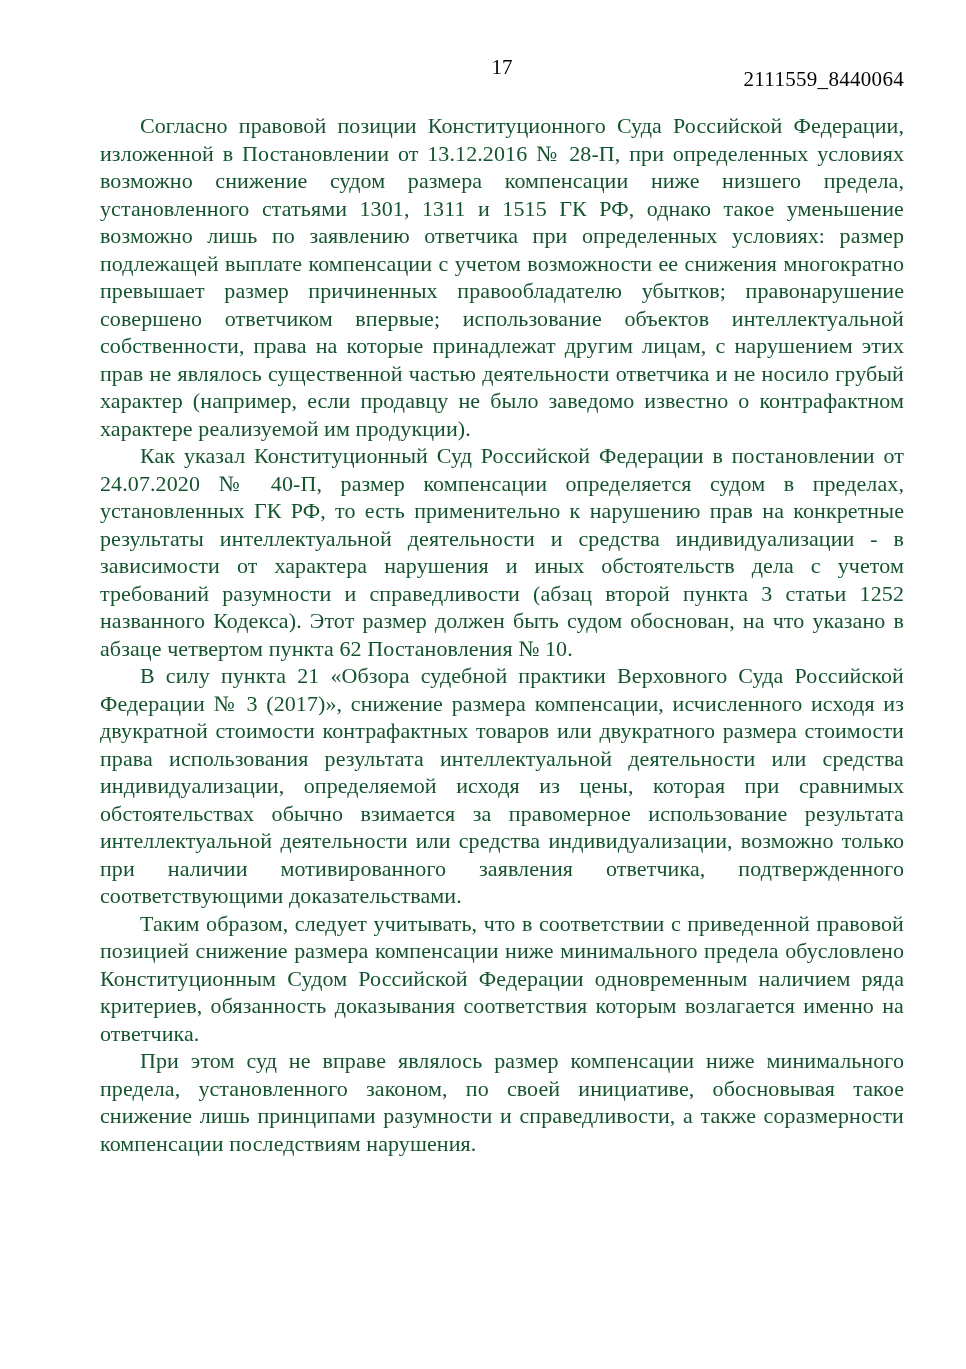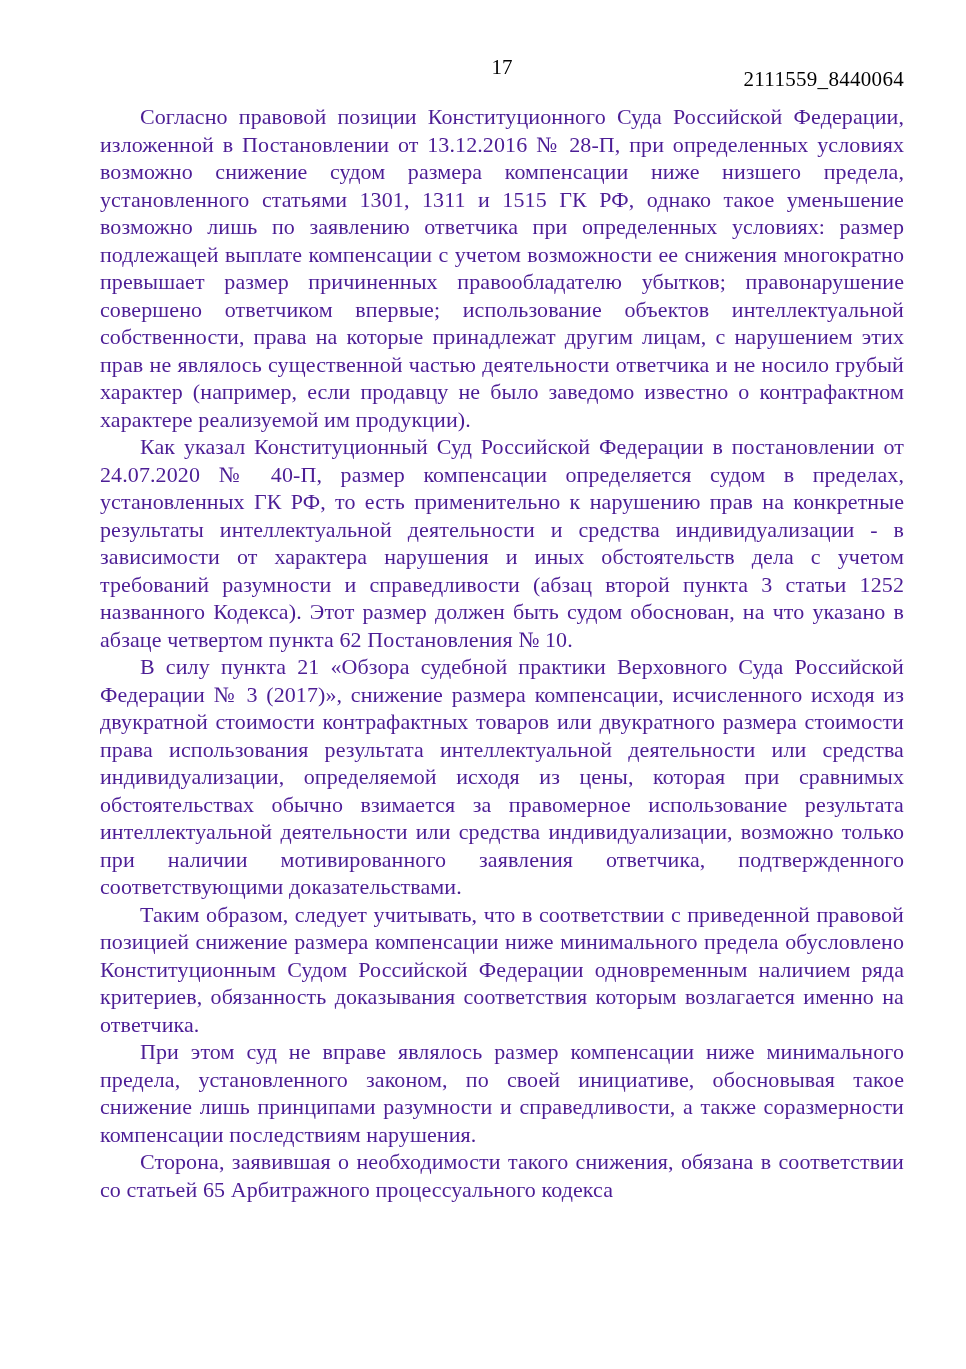--- a/index.html
+++ b/index.html
@@ -31,26 +31,26 @@
     right: 0;
     text-align: center;
   }
   .doc-id {
     position: absolute;
     right: 0;
     top: 12px;
     letter-spacing: 0.3px;
   }
   .content {
-    margin-top: 22px;
+    margin-top: 31px;
     font-size: 22px;
     line-height: 27.5px;
     letter-spacing: 0.1px;
     text-align: justify;
-    color: #4c1d95;
+    color: #14532d;
   }
   .content p {
     margin: 0;
     padding: 0;
     text-indent: 40px;
   }
 </style>
 </head>
 <body>
 
@@ -58,15 +58,14 @@
   <div class="page-header">
     <span class="page-num">17</span>
     <span class="doc-id">2111559_8440064</span>
   </div>
   <div class="content">
     <p>Согласно правовой позиции Конституционного Суда Российской Федерации, изложенной в Постановлении от 13.12.2016 № 28-П, при определенных условиях возможно снижение судом размера компенсации ниже низшего предела, установленного статьями 1301, 1311 и 1515 ГК РФ, однако такое уменьшение возможно лишь по заявлению ответчика при определенных условиях: размер подлежащей выплате компенсации с учетом возможности ее снижения многократно превышает размер причиненных правообладателю убытков; правонарушение совершено ответчиком впервые; использование объектов интеллектуальной собственности, права на которые принадлежат другим лицам, с нарушением этих прав не являлось существенной частью деятельности ответчика и не носило грубый характер (например, если продавцу не было заведомо известно о контрафактном характере реализуемой им продукции).</p>
     <p>Как указал Конституционный Суд Российской Федерации в постановлении от 24.07.2020 № 40-П, размер компенсации определяется судом в пределах, установленных ГК РФ, то есть применительно к нарушению прав на конкретные результаты интеллектуальной деятельности и средства индивидуализации - в зависимости от характера нарушения и иных обстоятельств дела с учетом требований разумности и справедливости (абзац второй пункта 3 статьи 1252 названного Кодекса). Этот размер должен быть судом обоснован, на что указано в абзаце четвертом пункта 62 Постановления № 10.</p>
     <p>В силу пункта 21 «Обзора судебной практики Верховного Суда Российской Федерации № 3 (2017)», снижение размера компенсации, исчисленного исходя из двукратной стоимости контрафактных товаров или двукратного размера стоимости права использования результата интеллектуальной деятельности или средства индивидуализации, определяемой исходя из цены, которая при сравнимых обстоятельствах обычно взимается за правомерное использование результата интеллектуальной деятельности или средства индивидуализации, возможно только при наличии мотивированного заявления ответчика, подтвержденного соответствующими доказательствами.</p>
     <p>Таким образом, следует учитывать, что в соответствии с приведенной правовой позицией снижение размера компенсации ниже минимального предела обусловлено Конституционным Судом Российской Федерации одновременным наличием ряда критериев, обязанность доказывания соответствия которым возлагается именно на ответчика.</p>
     <p>При этом суд не вправе являлось размер компенсации ниже минимального предела, установленного законом, по своей инициативе, обосновывая такое снижение лишь принципами разумности и справедливости, а также соразмерности компенсации последствиям нарушения.</p>
-    <p>Сторона, заявившая о необходимости такого снижения, обязана в соответствии со статьей 65 Арбитражного процессуального кодекса</p>
   </div>
 </div>
 
 </body></html>

